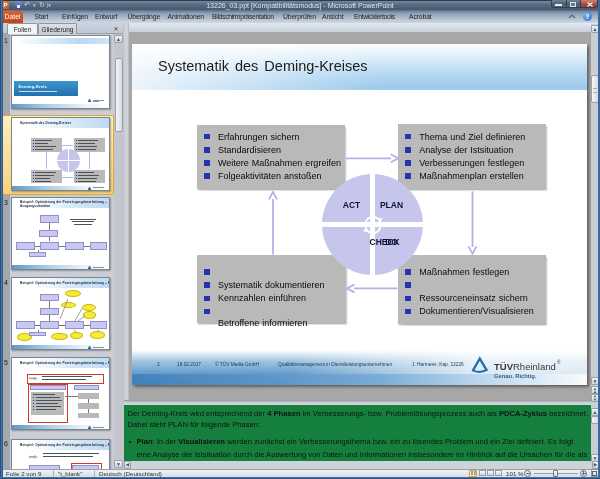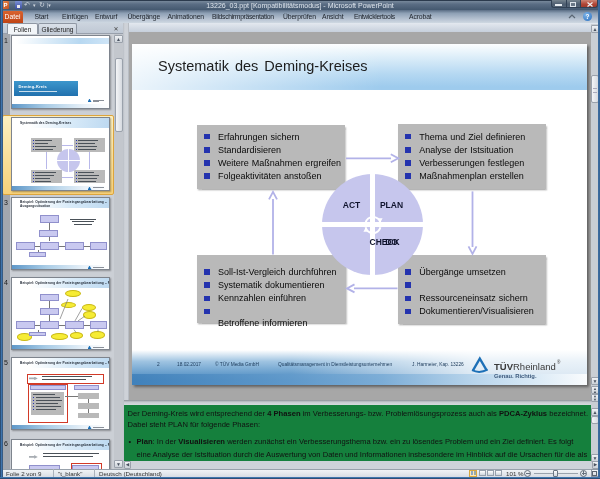--- a/index.html
+++ b/index.html
@@ -319,31 +319,30 @@
           <div class="abs btxt" style="left:21px;top:7.1px;">Erfahrungen sichern</div>
       <div class="abs bullet" style="left:7px;top:22.5px;"></div>
           <div class="abs btxt" style="left:21px;top:20.2px;">Standardisieren</div>
       <div class="abs bullet" style="left:7px;top:35.6px;"></div>
           <div class="abs btxt" style="left:21px;top:33.3px;">Weitere Maßnahmen ergreifen</div>
       <div class="abs bullet" style="left:7px;top:48.7px;"></div>
           <div class="abs btxt" style="left:21px;top:46.4px;">Folgeaktivitäten anstoßen</div>
     </div>
     <div class="abs gbox" id="gb3" style="left:65.5px;top:211.7px;width:148.5px;height:67.7px;">
       <div class="abs bullet" style="left:7px;top:14px;"></div>
-          <div class="abs btxt" style="left:21px;top:11.7px;">Soll-Ist-Vergleich durchführen</div>
       <div class="abs bullet" style="left:7px;top:27.3px;"></div>
           <div class="abs btxt" style="left:21px;top:25px;">Systematik dokumentieren</div>
       <div class="abs bullet" style="left:7px;top:40.4px;"></div>
           <div class="abs btxt" style="left:21px;top:38.1px;">Kennzahlen einführen</div>
       <div class="abs bullet" style="left:7px;top:53.5px;"></div>
           <div class="abs btxt" style="left:21px;top:51.2px;margin-top:12px;">Betroffene informieren</div>
     </div>
     <div class="abs gbox" id="gb4" style="left:266.8px;top:211.7px;width:147.7px;height:68.8px;">
       <div class="abs bullet" style="left:7px;top:14px;"></div>
-          <div class="abs btxt" style="left:21px;top:11.7px;">Übergänge umsetzen</div>
+          <div class="abs btxt" style="left:21px;top:11.7px;">Maßnahmen festlegen</div>
       <div class="abs bullet" style="left:7px;top:27.3px;"></div>
       <div class="abs bullet" style="left:7px;top:40.4px;"></div>
           <div class="abs btxt" style="left:21px;top:38.1px;">Ressourceneinsatz sichern</div>
       <div class="abs bullet" style="left:7px;top:53.5px;"></div>
           <div class="abs btxt" style="left:21px;top:51.2px;">Dokumentieren/Visualisieren</div>
     </div>
 
     <svg class="abs" width="455" height="341" style="left:0;top:0;">
       <g stroke="#b2b2e8" stroke-width="1.8" fill="none">
         <path d="M214 114.3 H259"></path>

